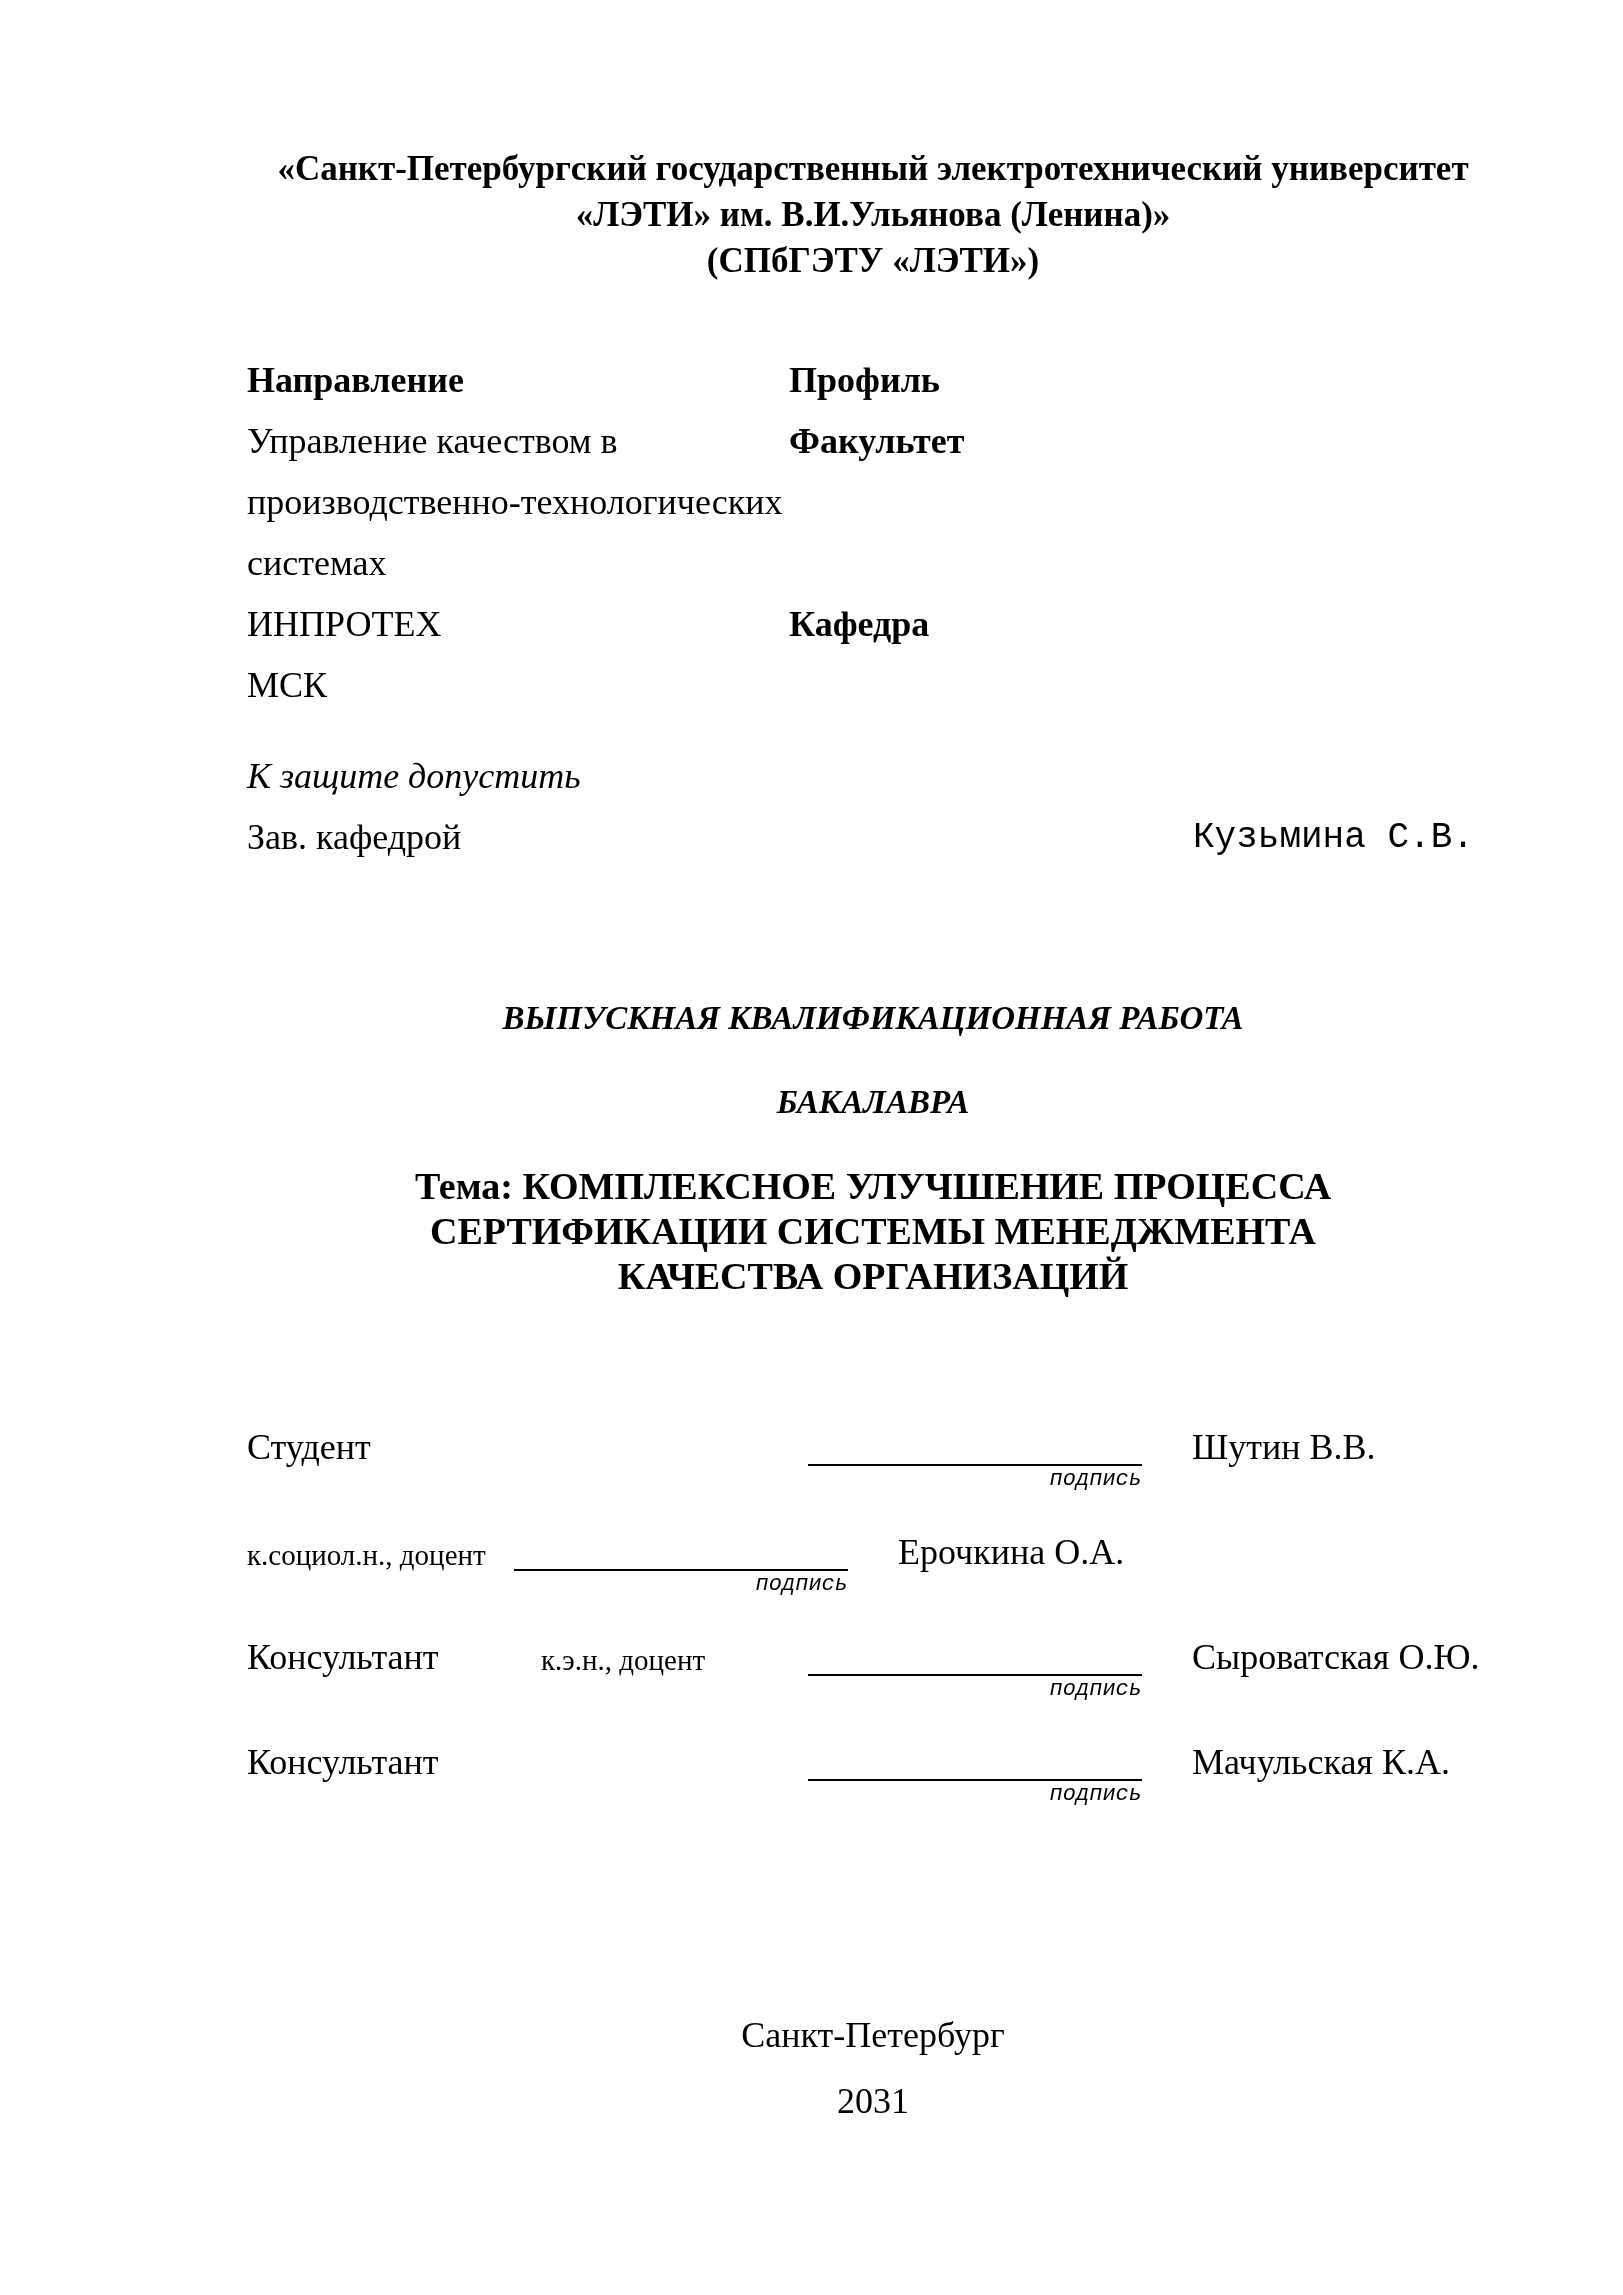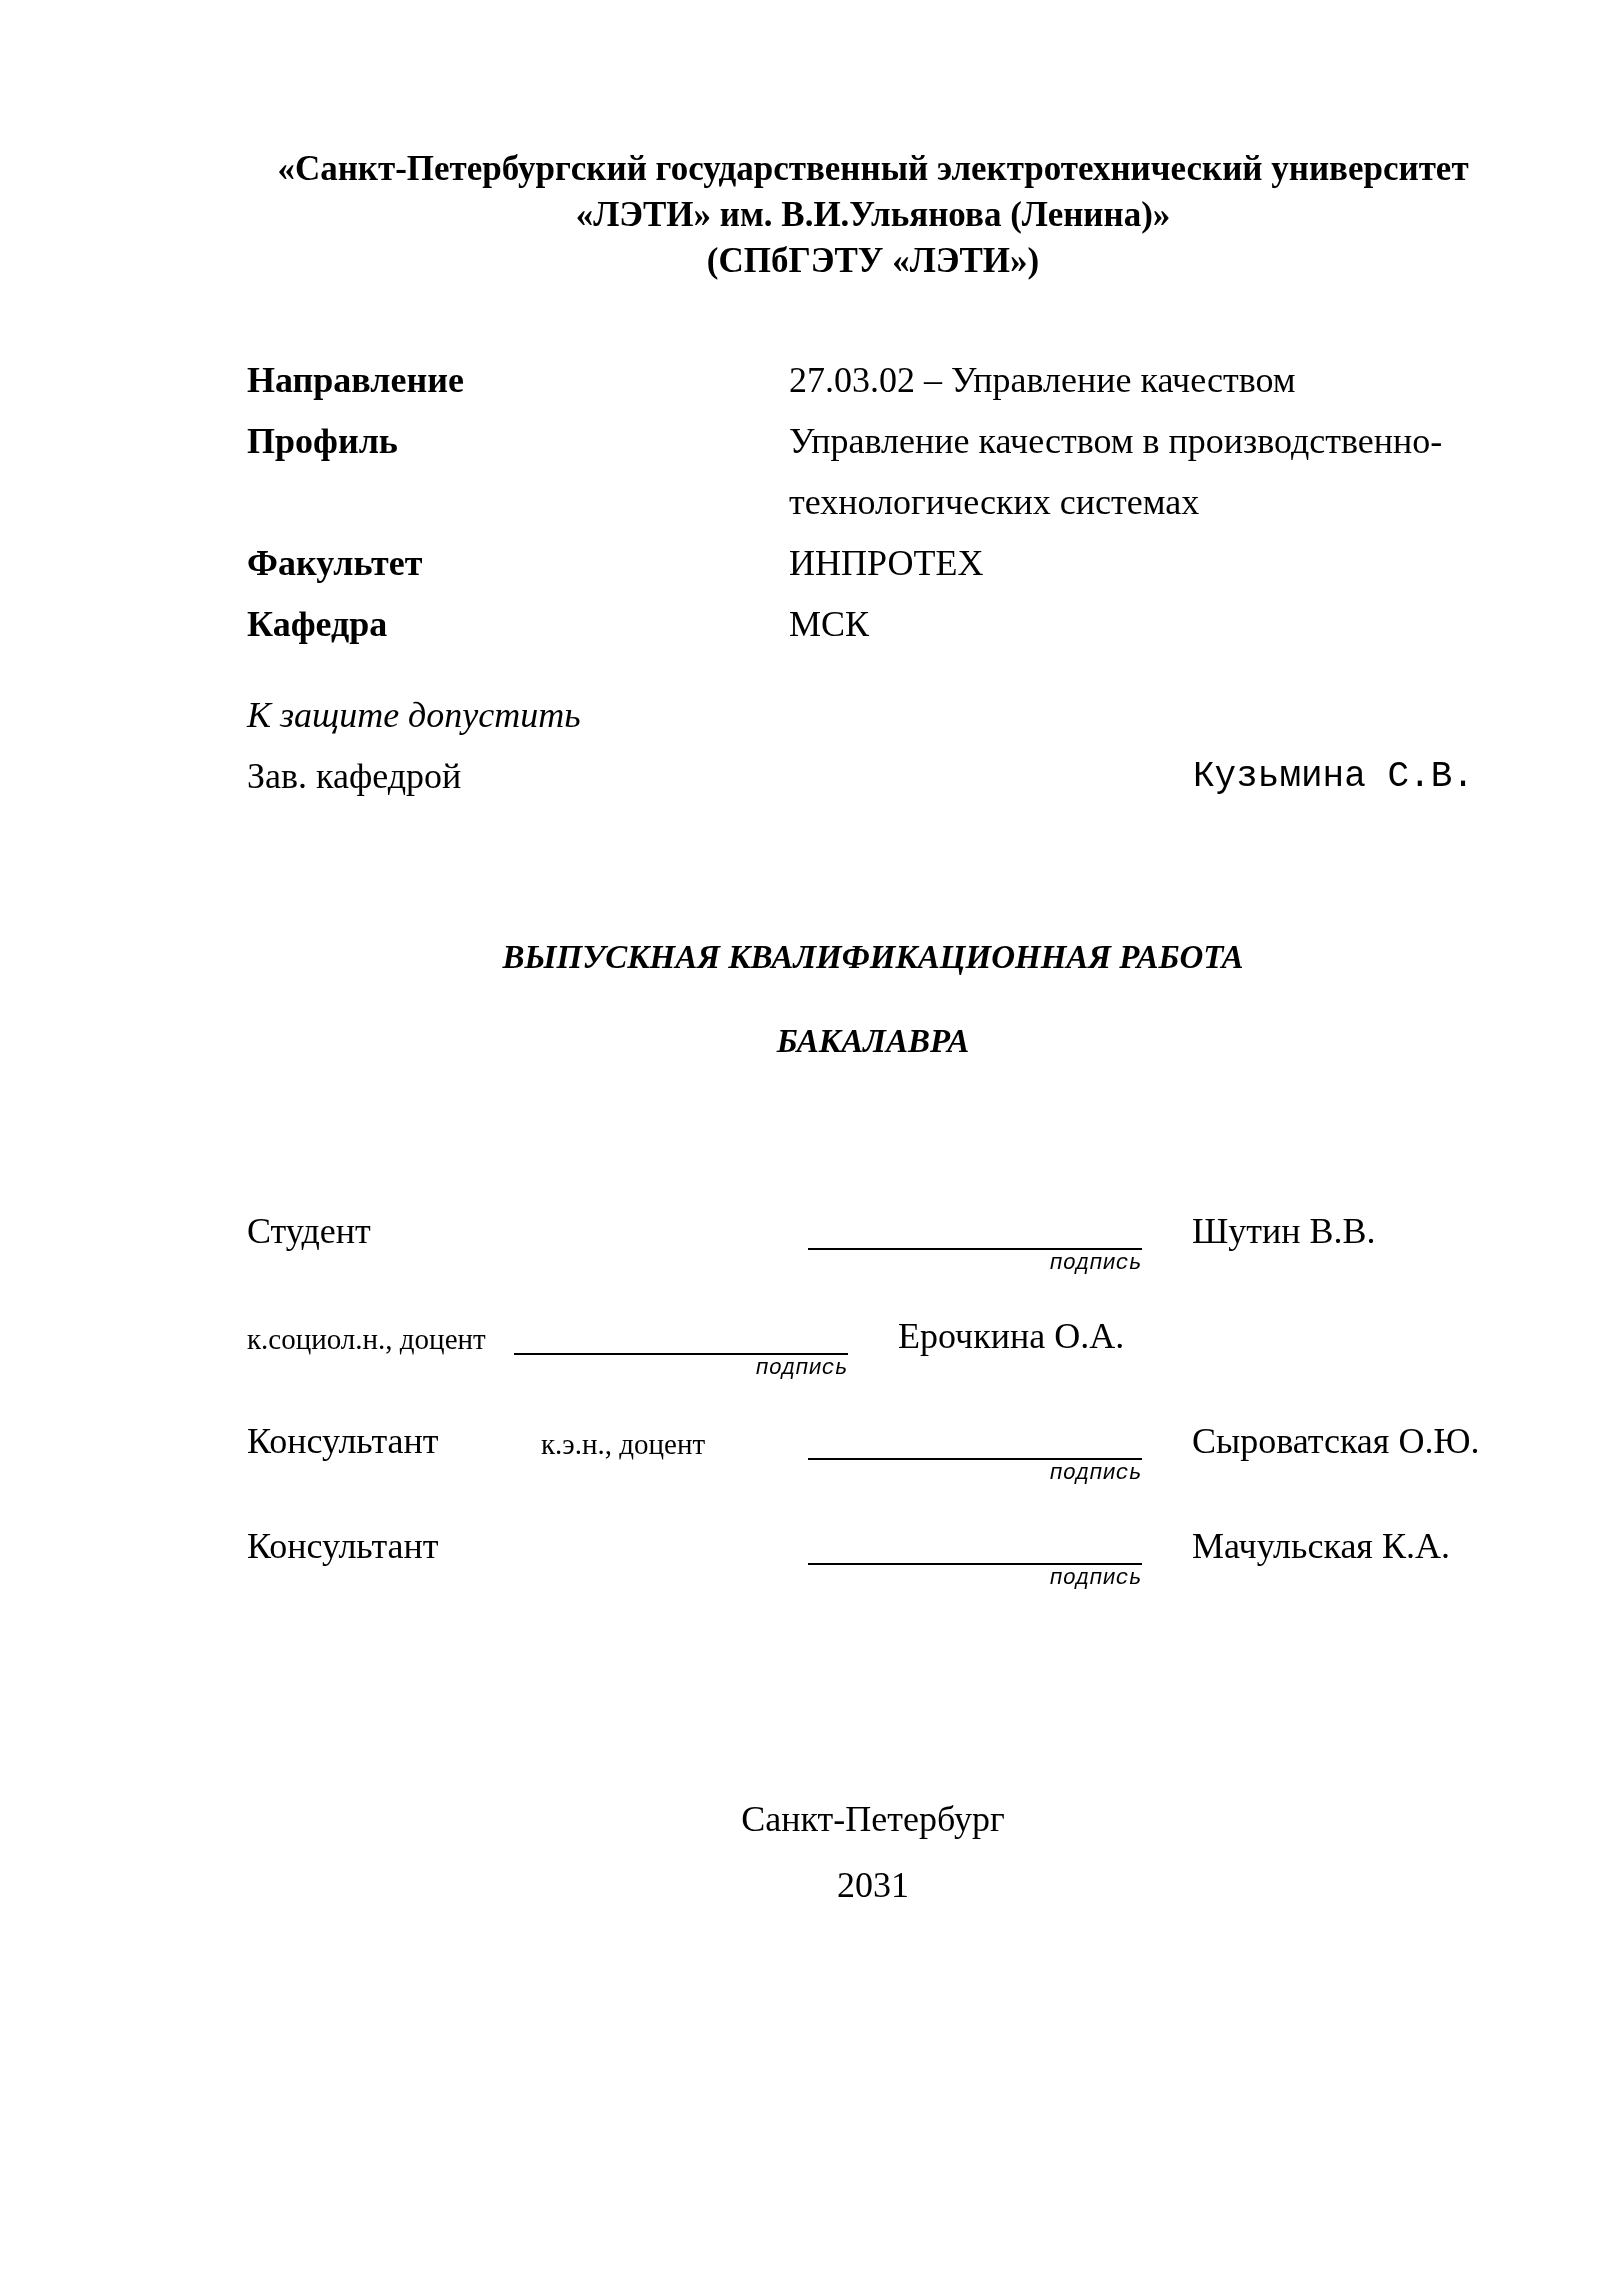--- a/index.html
+++ b/index.html
@@ -145,21 +145,20 @@
   <div class="content">
 
     <header class="doc-header">
       <div>«Санкт-Петербургский государственный электротехнический университет</div>
       <div>«ЛЭТИ» им. В.И.Ульянова (Ленина)»</div>
       <div>(СПбГЭТУ «ЛЭТИ»)</div>
     </header>
 
     <section class="info">
       <div class="label">Направление</div>
-      <div class="value">27.03.02 – Управление качеством</div>
 
       <div class="label">Профиль</div>
       <div class="value">Управление качеством в производственно-технологических системах</div>
 
       <div class="label">Факультет</div>
       <div class="value">ИНПРОТЕХ</div>
 
       <div class="label">Кафедра</div>
       <div class="value">МСК</div>
     </section>
@@ -168,20 +167,25 @@
       <div class="note">К защите допустить</div>
       <div class="row">
         <span class="role">Зав. кафедрой</span>
         <span class="name">Кузьмина С.В.</span>
       </div>
     </section>
 
     <section class="title-block">
       <div class="title-line">ВЫПУСКНАЯ КВАЛИФИКАЦИОННАЯ РАБОТА</div>
       <div class="title-line">БАКАЛАВРА</div>
+      <div class="theme">
+        <div>Тема: КОМПЛЕКСНОЕ УЛУЧШЕНИЕ ПРОЦЕССА</div>
+        <div>СЕРТИФИКАЦИИ СИСТЕМЫ МЕНЕДЖМЕНТА</div>
+        <div>КАЧЕСТВА ОРГАНИЗАЦИЙ</div>
+      </div>
     </section>
 
     <section class="signatures">
 
       <div class="sig-row">
         <div class="sig-role">Студент</div>
         <div class="sig-qual"></div>
         <div class="sig-zone">
           <span class="sig-line"></span>
           <span class="sig-caption">подпись</span>

